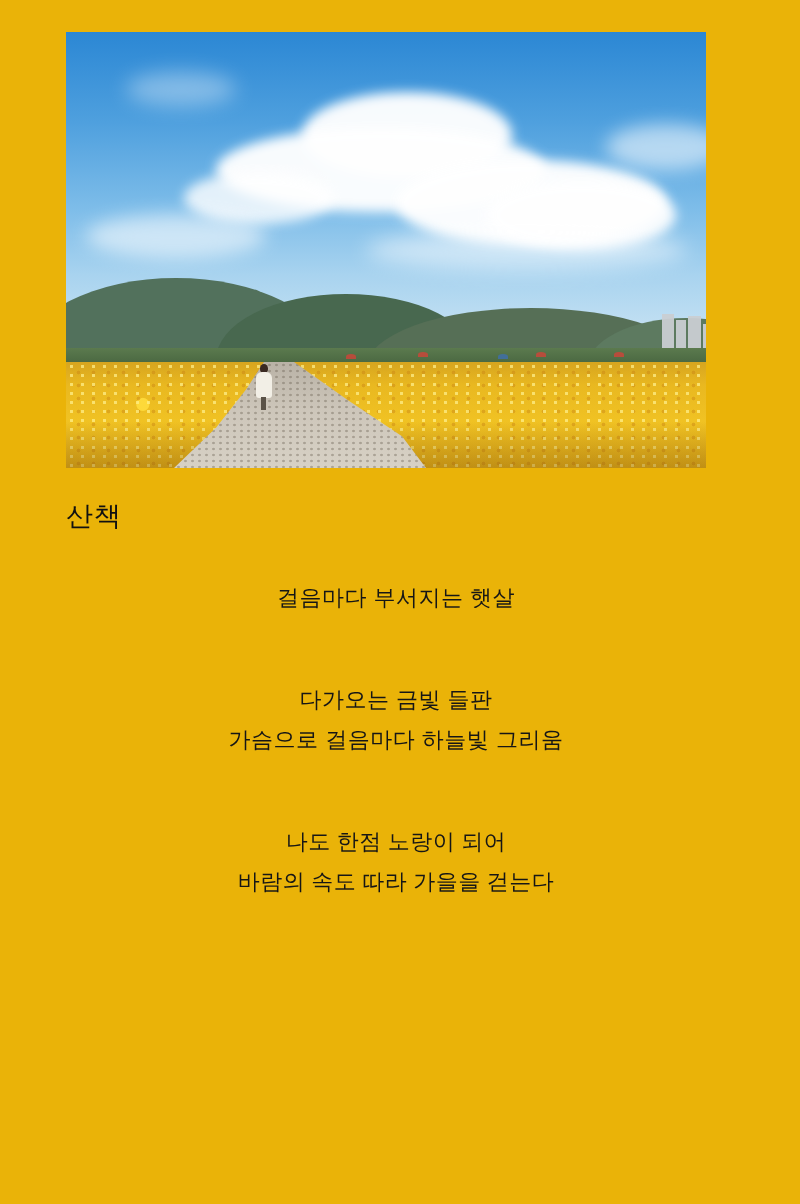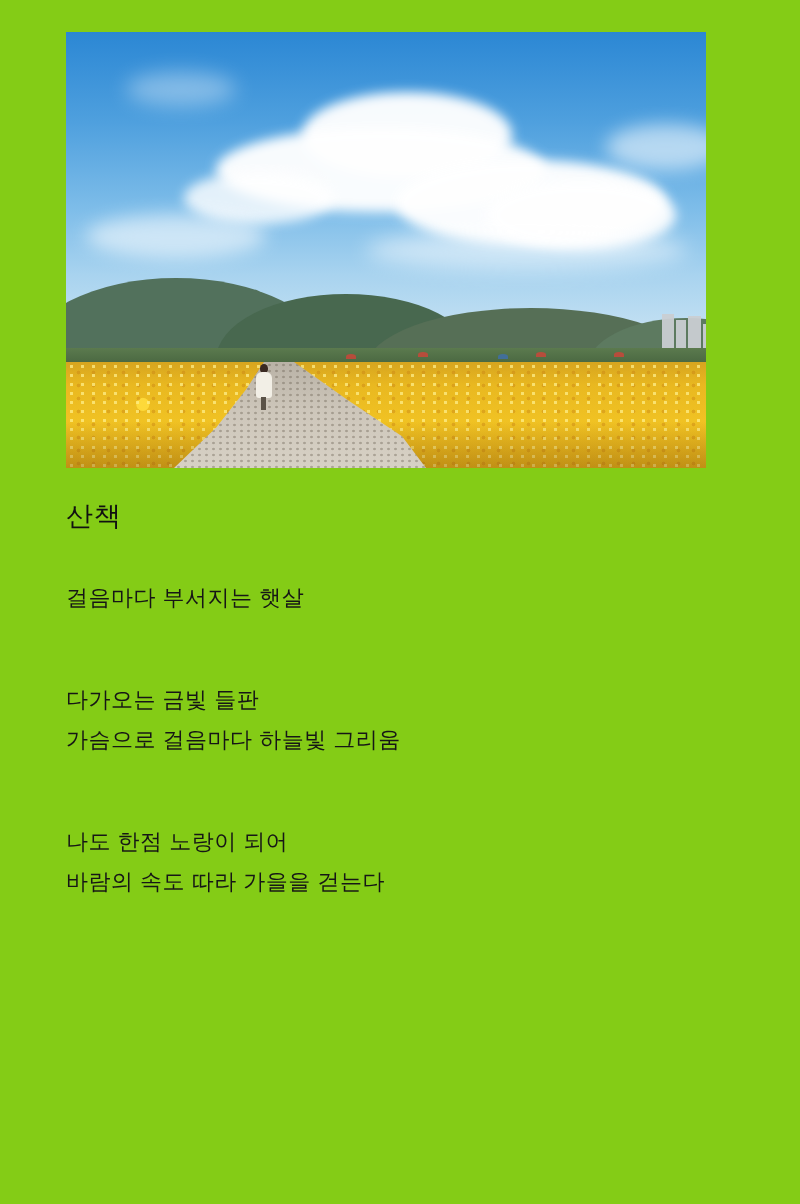--- a/index.html
+++ b/index.html
@@ -11,21 +11,21 @@
     width: 800px;
     height: 1204px;
     font-family: "Liberation Sans", sans-serif;
     color: #1a1a1a;
     overflow: hidden;
   }
   .page {
     position: relative;
     width: 800px;
     height: 1204px;
-    background: #84cc16;
+    background: #eab308;
   }
 
   
   .photo-wrap {
     position: absolute;
     left: 66px;
     top: 32px;
     width: 640px;
     height: 436px;
     overflow: hidden;
@@ -171,27 +171,28 @@
     font-size: 27px;
     font-weight: 400;
     letter-spacing: 1px;
     color: #111111;
     margin: 0 0 46px 0;
     line-height: 1.2;
   }
   .stanza {
     margin: 0 0 62px 0;
   }
-  .stanza:last-child { margin-bottom: 8px; }
+  .stanza:last-child { margin-bottom: 8px; font-family: Liberation Serif, serif; }
   .line {
     font-size: 22px;
     line-height: 40px;
     letter-spacing: 0.5px;
     color: #161616;
     white-space: pre;
+    text-align: center;
   }
 </style>
 </head>
 <body>
 
 <div class="page">
 
   <div class="photo-wrap">
     <div class="photo">
       <div class="sky"></div>

